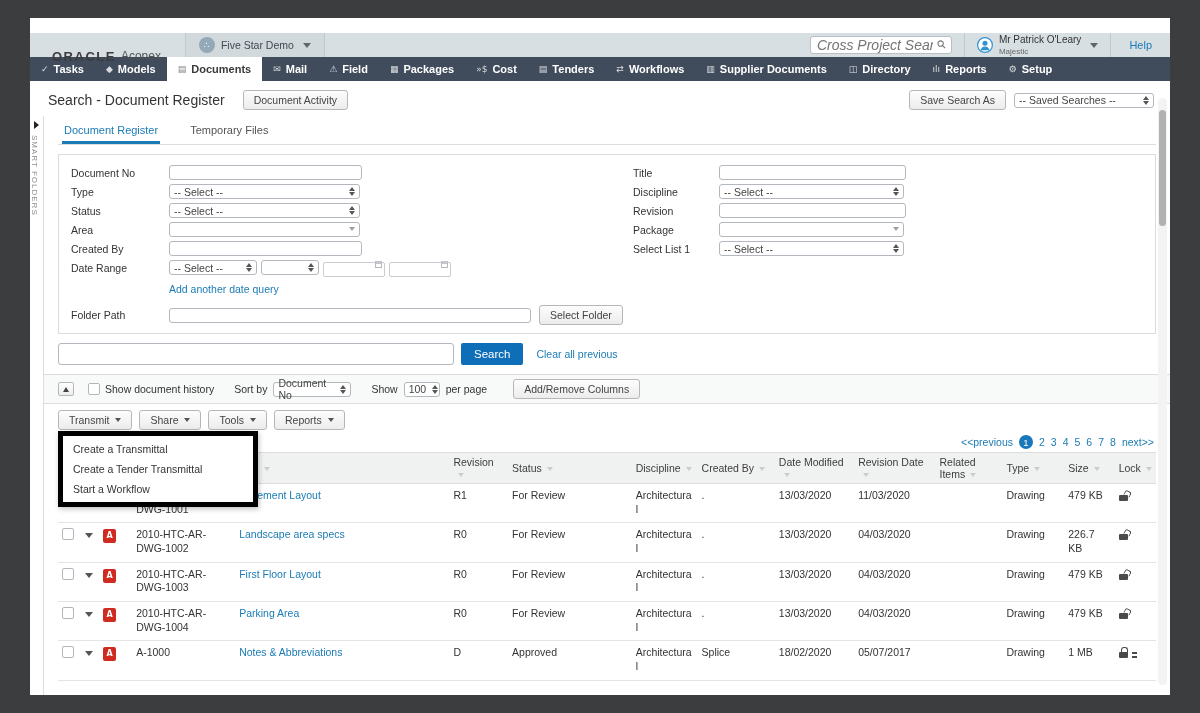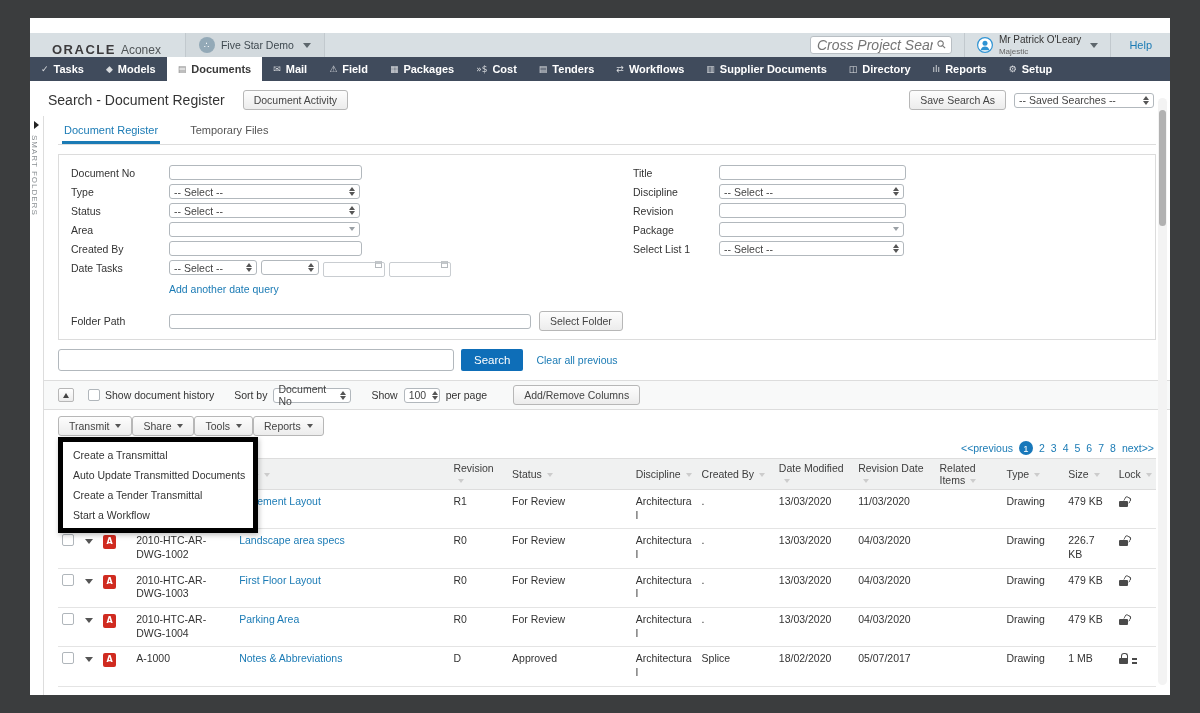--- a/index.html
+++ b/index.html
@@ -1,21 +1,21 @@
 <!DOCTYPE html>
 <html><head>
 <meta charset="utf-8">
 <style>
   html,body{margin:0;padding:0}
   body{width:1200px;height:713px;background:#3b3d3e;font-family:"Liberation Sans",sans-serif;position:relative;overflow:hidden}
   .app{position:absolute;left:30px;top:18px;width:1140px;height:677px;background:#fff;overflow:hidden}
 
   
   .topbar{height:24px;background:#d8dfe3;margin-top:15px;display:flex;align-items:stretch;font-size:11px}
-  .brand{display:flex;align-items:flex-end;padding:16px 24px 0 22px}
+  .brand{display:flex;align-items:flex-start;padding:16px 24px 0 22px}
   .brand .oracle{font-weight:bold;color:#3c3b3d;font-size:13px;letter-spacing:1.5px}
   .brand .aconex{color:#4f5457;font-size:12px;margin-left:5px}
   .projsel{display:flex;align-items:center;gap:6px;padding:0 13px;border-left:1px solid #c2c9ce;border-right:1px solid #c2c9ce;background:#d2d9dd}
   .proj-avatar{width:16px;height:16px;border-radius:50%;background:#93a9b7;color:#fff;font-size:9px;display:flex;align-items:center;justify-content:center;font-family:"DejaVu Sans",sans-serif}
   .projsel .plabel{color:#3f4950;font-size:10.5px}
   .caret{width:0;height:0;border-left:4px solid transparent;border-right:4px solid transparent;border-top:5px solid #5d666c;margin-left:3px}
   .topbar-right{margin-left:auto;display:flex;align-items:stretch}
   .cps{position:relative;display:flex;align-items:center;margin-right:12px}
   .cps input{width:116px;height:14px;border:1px solid #b9bfc4;border-radius:3px;font-style:italic;font-size:14px;padding:1px 18px 1px 6px;color:#555;font-family:"Liberation Sans",sans-serif}
   .mag{position:absolute;right:6px;top:6px}
@@ -64,21 +64,21 @@
   .flabel{width:98px;font-size:10.5px;color:#333;flex-shrink:0}
   .rightcol .flabel{width:86px}
   .txt{height:13px;border:1px solid #b2b8bd;border-radius:3px;font-size:10.5px;padding:0 4px;font-family:"Liberation Sans",sans-serif;box-sizing:content-box}
   .w183{width:183px}.w177{width:177px}
   .combo{position:relative;width:191px;height:15px;border:1px solid #b2b8bd;border-radius:3px;background:#fff;box-sizing:border-box}
   .rightcol .combo{width:185px}
   .combo .dd{position:absolute;right:4px;top:4px;width:0;height:0;border-left:3px solid transparent;border-right:3px solid transparent;border-top:4px solid #9aa0a5}
   .dateinput{position:relative;margin-left:4px}
   .dateinput input{width:44px;height:13px;border:1px solid #c9cdd1;border-radius:2px;padding:0 12px 0 4px;font-size:9px}
   .cal{position:absolute;right:3px;top:3px;width:7px;height:7px;border:1px solid #b5b9bd;border-top:3px solid #c3c7ca;box-sizing:border-box}
-  .linkrow{margin:2px 0 10px 98px}
+  .linkrow{margin:2px 0 4px 98px}
   .bluelink{color:#1b7bb5;font-size:10.5px;text-decoration:none}
   .folderrow{display:flex;align-items:center;margin-top:4px}
   .folder-input{width:352px}
   .select-folder{margin-left:8px}
 
   .search-row{display:flex;align-items:center;margin-top:9px}
   .search-input{width:390px;height:18px;border:1px solid #b2b8bd;border-radius:3px}
   .search-btn{background:#0e6eb8;color:#fff;border:none;border-radius:2px;font-size:11.5px;padding:5px 13px;margin-left:7px;font-family:"Liberation Sans",sans-serif}
   .clear-link{margin-left:13px}
 
@@ -88,21 +88,21 @@
   .tri-up{width:0;height:0;border-left:3px solid transparent;border-right:3px solid transparent;border-bottom:5px solid #444}
   .cb{display:inline-block;width:10px;height:10px;border:1px solid #b0b6bb;border-radius:2px;background:#fff}
   .toolband .cb{margin:0 5px 0 14px}
   .tb-gap{margin-left:20px}
   .tb-sel{margin-left:6px}
   .w78{width:78px}.w36{width:36px}
   .addremove{margin-left:26px}
 
   
   .actions-wrap{position:relative;margin-top:6px}
-  .actions-row{display:flex;align-items:center;}
+  .actions-row{display:flex;align-items:center;gap:7px}
   .act-btn{display:inline-flex;align-items:center;gap:6px}
   .act-caret{width:0;height:0;border-left:3.5px solid transparent;border-right:3.5px solid transparent;border-top:4px solid #555}
   .menu{position:absolute;left:0;top:21px;width:190px;background:#fff;border:5px solid #000000;box-shadow:1px 2px 5px rgba(0,0,0,.25);z-index:30;padding:3px 0}
   .menu-item{font-size:10.5px;color:#333;padding:4px 10px;white-space:nowrap;cursor:default}
   .pag-row{display:flex;justify-content:flex-end;align-items:center;gap:6px;font-size:10.5px;margin:5px 2px 3px;color:#1b7bb5}
   .pag-page{color:#1b7bb5;cursor:default}
   .pag-page.active{background:#1878ba;color:#fff;border-radius:50%;width:14px;height:14px;display:inline-flex;align-items:center;justify-content:center;font-size:9.5px}
 
   
   table.docs{width:100%;border-collapse:collapse;table-layout:fixed}
@@ -280,21 +280,21 @@
                 <span class="flabel">Area</span>
               <span class="combo">
                   <span class="dd"></span>
                 </span>
               </div>
             <div class="frow">
                 <span class="flabel">Created By</span>
                 <input class="txt w183" style="">
               </div>
             <div class="frow">
-                <span class="flabel">Date Tasks</span>
+                <span class="flabel">Date Range</span>
               <span class="fakeselect" style="width:88px">
                   <span>-- Select --</span>
                   <span class="spin">
                     <i class="up"></i>
                     <i class="dn"></i>
                   </span>
                 </span>
               <span class="fakeselect" style="width:58px;margin-left:4px">
                   <span></span>
                   <span class="spin">
@@ -397,21 +397,20 @@
               <span>Tools</span>
               <span class="act-caret"></span>
             </button>
           <button class="btn act-btn">
               <span>Reports</span>
               <span class="act-caret"></span>
             </button>
         </div>
         <div class="menu">
           <div class="menu-item">Create a Transmittal</div>
-          <div class="menu-item">Auto Update Transmitted Documents</div>
           <div class="menu-item">Create a Tender Transmittal</div>
           <div class="menu-item">Start a Workflow</div>
         </div>
       </div>
 
       <div class="pag-row">
         <span>&lt;&lt;previous</span>
         <span class="pag-page active">1</span>
         <span class="pag-page">2</span>
         <span class="pag-page">3</span>

